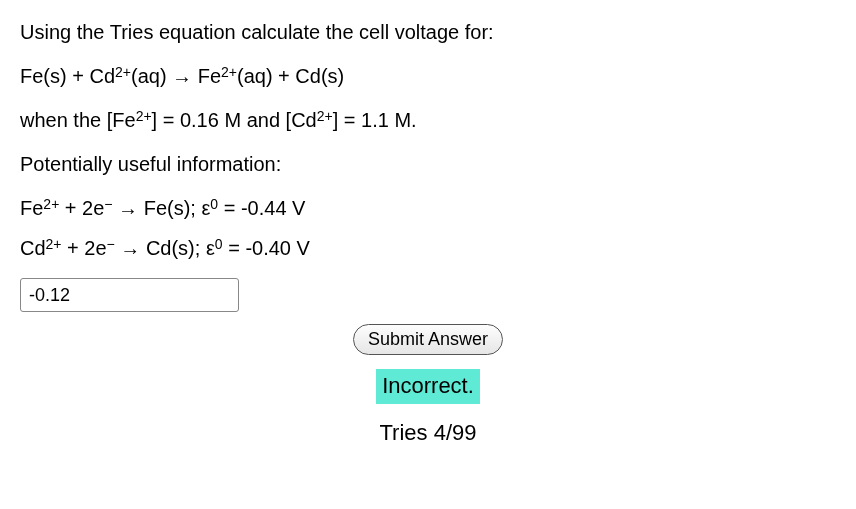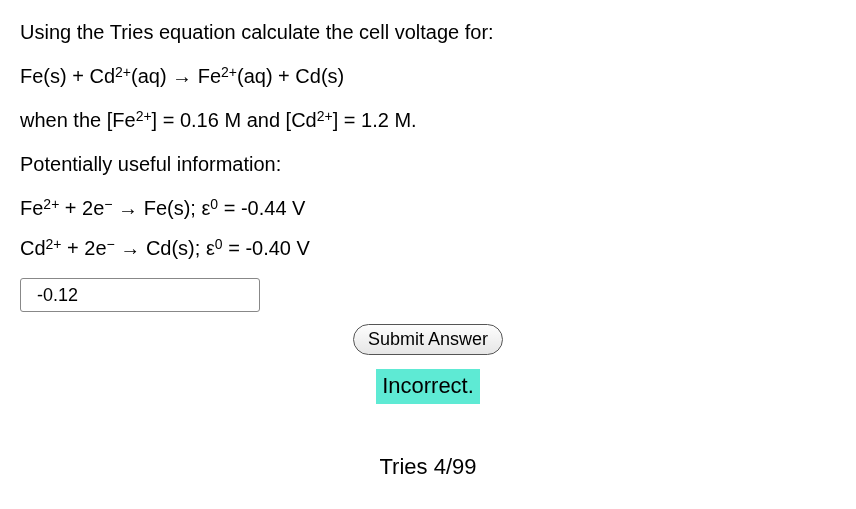--- a/index.html
+++ b/index.html
@@ -10,26 +10,26 @@
     font-size: 20px;
     color: #000;
     background: #fff;
     width: 856px;
     line-height: 1.4;
   }
   .block { margin-bottom: 16px; }
   .half-block { margin-bottom: 12px; }
   sup { font-size: 0.7em; position: relative; top: -0.45em; vertical-align: baseline; }
   .answer-input {
-    width: 240px;
+    width: 219px;
     height: 34px;
     border: 1px solid #888;
     border-radius: 3px;
     font-size: 18px;
-    padding: 4px 16px;
+    padding: 4px 8px;
     font-family: Verdana, Geneva, sans-serif;
     display: block;
     margin-bottom: 12px;
   }
   .submit-row {
     display: flex;
     align-items: center;
     gap: 14px;
     font-family: Arial, Helvetica, sans-serif;
     flex-direction: column;
@@ -43,40 +43,39 @@
     cursor: pointer;
     font-family: Arial, Helvetica, sans-serif;
   }
   .incorrect {
     background: #5eead4;
     padding: 2px 6px;
     font-size: 22px;
   }
   .tries {
     font-size: 22px;
-    margin-top: 34px;
   }
   .link {
     color: #1a4fc9;
     text-decoration: underline;
     cursor: pointer;
     font-size: 22px;
   }
 </style>
 </head>
 <body>
 
 <div class="block">Using the Tries equation calculate the cell voltage for:</div>
 
 <div class="block">
   <span>Fe(s) + Cd</span><sup>2+</sup><span>(aq) → Fe</span><sup>2+</sup><span>(aq) + Cd(s)</span>
 </div>
 
 <div class="block">
-  <span>when the [Fe</span><sup>2+</sup><span>] = 0.16 M and [Cd</span><sup>2+</sup><span>] = 1.2 M.</span>
+  <span>when the [Fe</span><sup>2+</sup><span>] = 0.16 M and [Cd</span><sup>2+</sup><span>] = 1.1 M.</span>
 </div>
 
 <div class="block">Potentially useful information:</div>
 
 <div class="half-block">
   <span>Fe</span><sup>2+</sup><span> + 2e</span><sup>−</sup><span> → Fe(s); ε</span><sup>0</sup><span> = -0.44 V</span>
 </div>
 
 <div class="block">
   <span>Cd</span><sup>2+</sup><span> + 2e</span><sup>−</sup><span> → Cd(s); ε</span><sup>0</sup><span> = -0.40 V</span>

